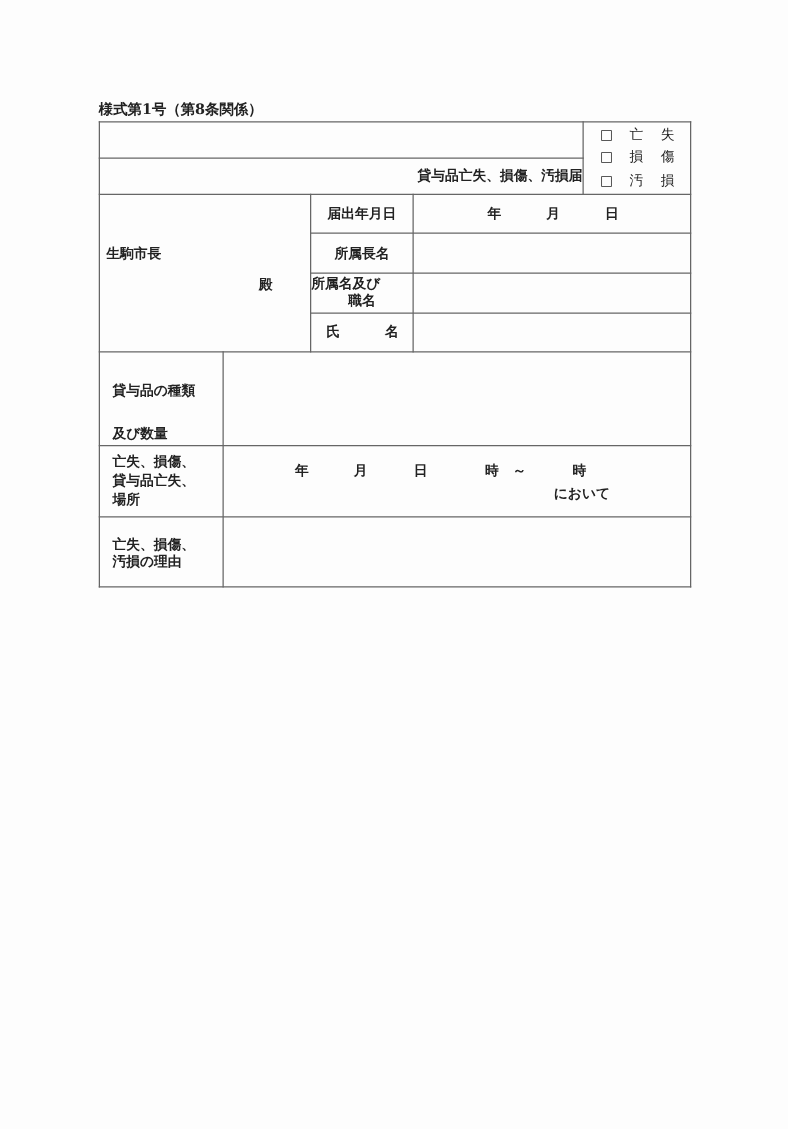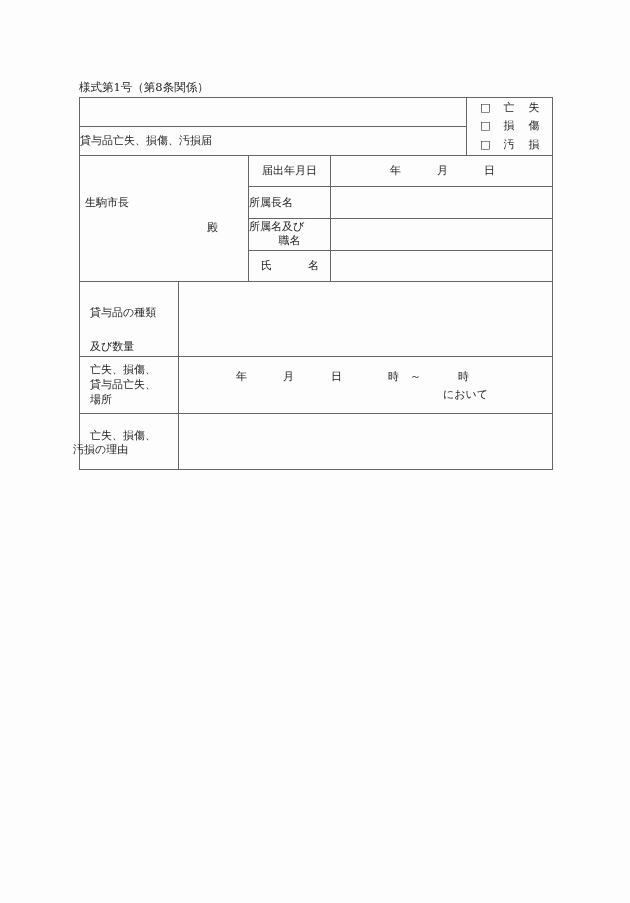--- a/index.html
+++ b/index.html
@@ -1,20 +1,20 @@
 <!DOCTYPE html>
 <html><head>
 <meta charset="utf-8">
 <style>
   html, body { margin:0; padding:0; }
   body {
     width:630px; height:903px; background:#fdfdfd; position:relative; overflow:hidden;
     font-family: "DejaVu Serif", "Liberation Serif", serif; color:#222;
   }
-  .abs { position:absolute; }
+  .abs { position:absolute;font-weight:bold; }
   .t { font-size:11px; line-height:14px; white-space:nowrap; }
   .form-label { left:79px; top:80px; font-size:11.5px; }
   .hl { position:absolute; height:1px; background:#666; }
   .vl { position:absolute; width:1px; background:#666; }
   .cb-row { position:absolute; left:480px; font-size:11px; line-height:14px; }
   .cb-row span { display:inline-block; }
   .cb-box { width:12px; }
   .cb-c { width:16px; text-align:center; margin-left:9px; }
 </style>
 </head>
@@ -38,37 +38,37 @@
   <div class="hl" style="left:248px;top:186px;width:305px;"></div>
   <div class="hl" style="left:248px;top:218px;width:305px;"></div>
   <div class="hl" style="left:248px;top:250px;width:305px;"></div>
   <div class="hl" style="left:79px;top:281px;width:474px;"></div>
 
   <div class="vl" style="left:178px;top:281px;height:189px;"></div>
   <div class="hl" style="left:79px;top:356px;width:474px;"></div>
   <div class="hl" style="left:79px;top:413px;width:474px;"></div>
 </div>
 
-<div class="abs t" style="left:80px;top:134px;width:386px;text-align:left;">貸与品亡失、損傷、汚損届</div>
+<div class="abs t" style="left:80px;top:134px;width:386px;text-align:right;">貸与品亡失、損傷、汚損届</div>
 
 <div class="cb-row" style="top:101px;">
   <span class="cb-box">□</span><span class="cb-c">亡</span><span class="cb-c">失</span>
 </div>
 <div class="cb-row" style="top:119px;">
   <span class="cb-box">□</span><span class="cb-c">損</span><span class="cb-c">傷</span>
 </div>
 <div class="cb-row" style="top:138px;">
   <span class="cb-box">□</span><span class="cb-c">汚</span><span class="cb-c">損</span>
 </div>
 
 <div class="abs t" style="left:85px;top:196px;">生駒市長</div>
 <div class="abs t" style="left:207px;top:221px;">殿</div>
 
 <div class="abs t" style="left:249px;top:164px;width:81px;text-align:center;">届出年月日</div>
-<div class="abs t" style="left:249px;top:196px;width:81px;">所属長名</div>
+<div class="abs t" style="left:249px;top:196px;width:81px;text-align:center;">所属長名</div>
 <div class="abs t" style="left:249px;top:220px;width:81px;">所属名及び</div>
 <div class="abs t" style="left:249px;top:234px;width:81px;text-align:center;">職名</div>
 <div class="abs t" style="left:261px;top:259px;">氏</div>
 <div class="abs t" style="left:308px;top:259px;">名</div>
 
 <div class="abs t" style="left:390px;top:164px;">年</div>
 <div class="abs t" style="left:437px;top:164px;">月</div>
 <div class="abs t" style="left:484px;top:164px;">日</div>
 <div class="abs" style="left:332px;top:157px;width:219px;height:28px;"></div>
 <div class="abs" style="left:332px;top:188px;width:219px;height:29px;"></div>
@@ -85,14 +85,14 @@
 <div class="abs t" style="left:236px;top:370px;">年</div>
 <div class="abs t" style="left:283px;top:370px;">月</div>
 <div class="abs t" style="left:331px;top:370px;">日</div>
 <div class="abs t" style="left:388px;top:370px;">時</div>
 <div class="abs t" style="left:410px;top:370px;">～</div>
 <div class="abs t" style="left:458px;top:370px;">時</div>
 <div class="abs t" style="left:443px;top:388px;">において</div>
 <div class="abs" style="left:180px;top:358px;width:371px;height:54px;"></div>
 
 <div class="abs t" style="left:90px;top:429px;">亡失、損傷、</div>
-<div class="abs t" style="left:73px;top:443px;">汚損の理由</div>
+<div class="abs t" style="left:90px;top:443px;">汚損の理由</div>
 <div class="abs" style="left:180px;top:415px;width:371px;height:53px;"></div>
 
 </body></html>

